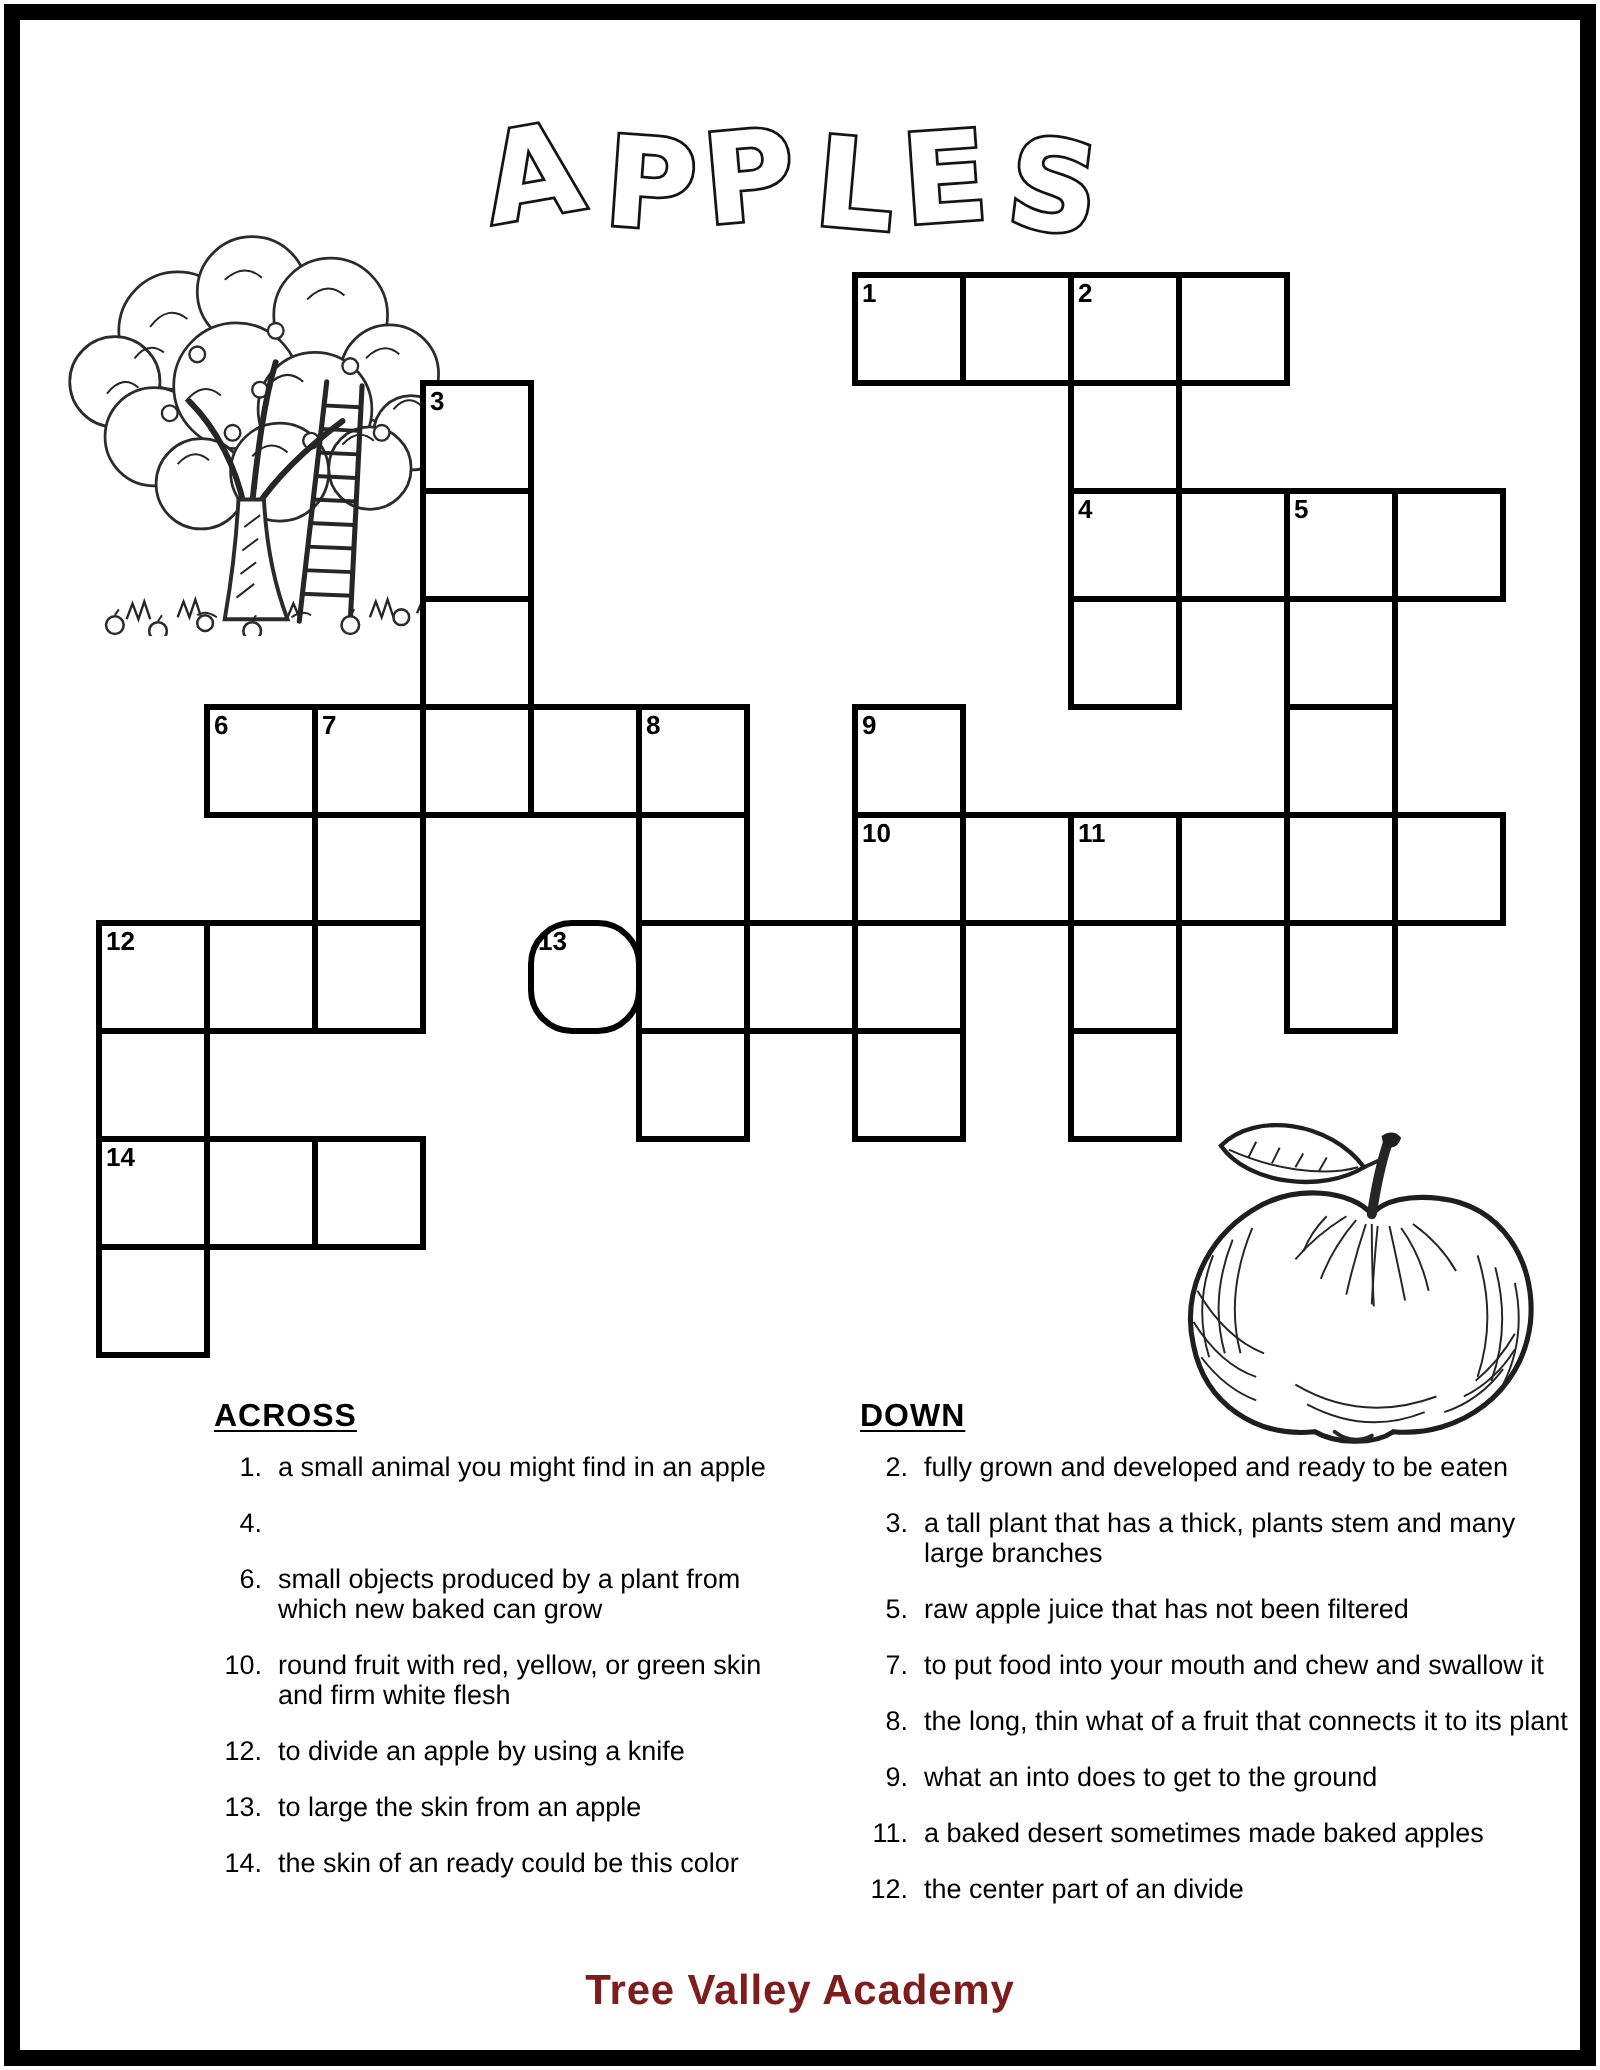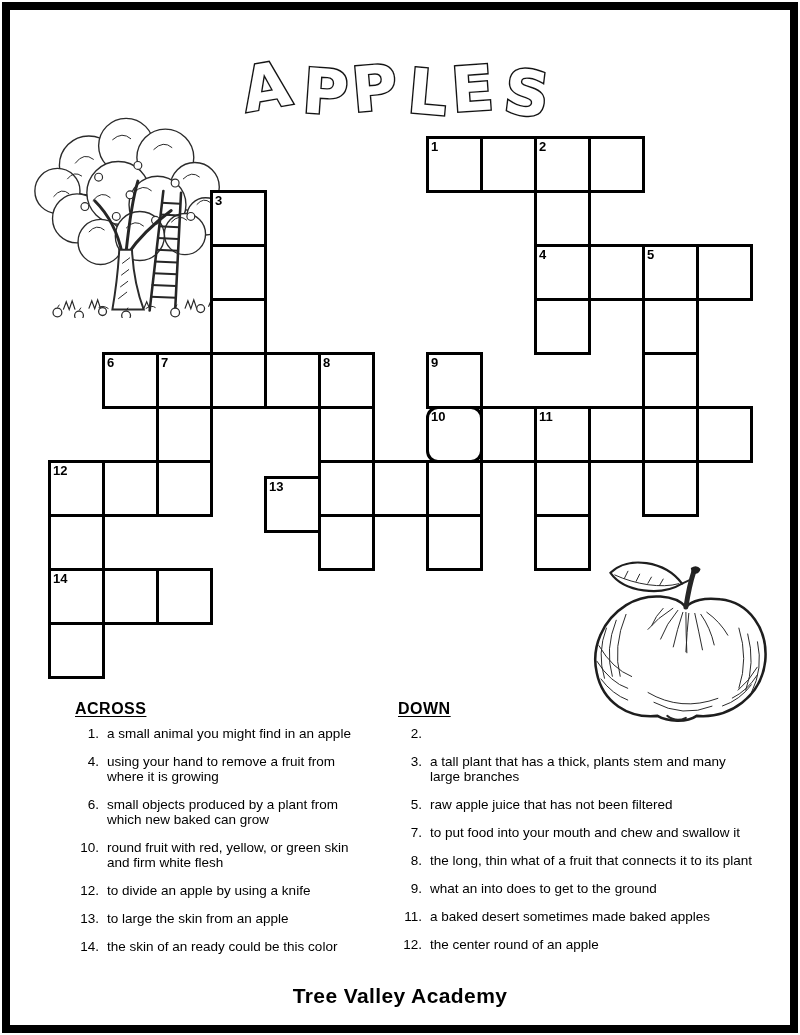--- a/index.html
+++ b/index.html
@@ -17,21 +17,21 @@
   .tree{position:absolute;left:28px;top:106px;width:206px;height:212px;z-index:1;}
   .apple{position:absolute;left:585px;top:549px;width:192px;height:177px;z-index:1;}
   #grid{position:absolute;left:0;top:0;width:800px;height:700px;z-index:10;}
   .cell{
     position:absolute;width:57px;height:57px;box-sizing:border-box;
     border:3px solid #000;background:#fff;
   }
   .cellnum{
     position:absolute;top:0;left:2px;font-size:13px;font-weight:bold;line-height:15px;
   }
-  .clues{position:absolute;z-index:10;}
+  .clues{position:absolute;z-index:10;margin-left:32px;}
   .clues-across{left:73px;top:700px;width:292px;}
   .clues-down{left:396px;top:700px;width:360px;}
   .clue-head{
     font-size:16px;font-weight:bold;text-decoration:underline;
     text-underline-offset:2px;letter-spacing:.5px;margin:0 0 8px 2px;
   }
   .clue{display:flex;margin-bottom:13px;font-size:13.5px;line-height:15px;}
   .clue-num{flex:none;width:26px;text-align:right;padding-right:8px;}
   .clue-text-a{width:246px;}
   .clue-text-d{width:322px;}
@@ -176,36 +176,36 @@
       <div class="cell" style="left: 264px; top: 352px;"></div>
       <div class="cell" style="left: 318px; top: 352px;">
         <span class="cellnum">8</span>
       </div>
       <div class="cell" style="left: 426px; top: 352px;">
         <span class="cellnum">9</span>
       </div>
       <div class="cell" style="left: 642px; top: 352px;"></div>
       <div class="cell" style="left: 156px; top: 406px;"></div>
       <div class="cell" style="left: 318px; top: 406px;"></div>
-      <div class="cell" style="left: 426px; top: 406px; border-radius: 12px;">
+      <div class="cell" style="left: 426px; top: 406px;">
         <span class="cellnum">10</span>
       </div>
       <div class="cell" style="left: 480px; top: 406px;"></div>
       <div class="cell" style="left: 534px; top: 406px;">
         <span class="cellnum">11</span>
       </div>
       <div class="cell" style="left: 588px; top: 406px;"></div>
       <div class="cell" style="left: 642px; top: 406px;"></div>
       <div class="cell" style="left: 696px; top: 406px;"></div>
       <div class="cell" style="left: 48px; top: 460px;">
         <span class="cellnum">12</span>
       </div>
       <div class="cell" style="left: 102px; top: 460px;"></div>
       <div class="cell" style="left: 156px; top: 460px;"></div>
-      <div class="cell" style="left: 264px; top: 476px;">
+      <div class="cell" style="left: 264px; top: 460px; border-radius: 22px;">
         <span class="cellnum">13</span>
       </div>
       <div class="cell" style="left: 318px; top: 460px;"></div>
       <div class="cell" style="left: 372px; top: 460px;"></div>
       <div class="cell" style="left: 426px; top: 460px;"></div>
       <div class="cell" style="left: 534px; top: 460px;"></div>
       <div class="cell" style="left: 642px; top: 460px;"></div>
       <div class="cell" style="left: 48px; top: 514px;"></div>
       <div class="cell" style="left: 318px; top: 514px;"></div>
       <div class="cell" style="left: 426px; top: 514px;"></div>
@@ -263,21 +263,20 @@
 
   <div class="clues clues-across">
     <div class="clue-head">ACROSS</div>
     <div id="across-list">
         <div class="clue">
           <span class="clue-num">1.</span>
           <span class="clue-text clue-text-a">a small animal you might find in an apple</span>
         </div>
         <div class="clue">
           <span class="clue-num">4.</span>
-          <span class="clue-text clue-text-a">using your hand to remove a fruit from where it is growing</span>
         </div>
         <div class="clue">
           <span class="clue-num">6.</span>
           <span class="clue-text clue-text-a">small objects produced by a plant from which new baked can grow</span>
         </div>
         <div class="clue">
           <span class="clue-num">10.</span>
           <span class="clue-text clue-text-a">round fruit with red, yellow, or green skin and firm white flesh</span>
         </div>
         <div class="clue">
@@ -293,20 +292,21 @@
           <span class="clue-text clue-text-a">the skin of an ready could be this color</span>
         </div>
       </div>
   </div>
 
   <div class="clues clues-down">
     <div class="clue-head">DOWN</div>
     <div id="down-list">
         <div class="clue">
           <span class="clue-num">2.</span>
+          <span class="clue-text clue-text-d">fully grown and developed and ready to be eaten</span>
         </div>
         <div class="clue">
           <span class="clue-num">3.</span>
           <span class="clue-text clue-text-d">a tall plant that has a thick, plants stem and many large branches</span>
         </div>
         <div class="clue">
           <span class="clue-num">5.</span>
           <span class="clue-text clue-text-d">raw apple juice that has not been filtered</span>
         </div>
         <div class="clue">
@@ -320,21 +320,21 @@
         <div class="clue">
           <span class="clue-num">9.</span>
           <span class="clue-text clue-text-d">what an into does to get to the ground</span>
         </div>
         <div class="clue">
           <span class="clue-num">11.</span>
           <span class="clue-text clue-text-d">a baked desert sometimes made baked apples</span>
         </div>
         <div class="clue">
           <span class="clue-num">12.</span>
-          <span class="clue-text clue-text-d">the center round of an apple</span>
+          <span class="clue-text clue-text-d">the center part of an divide</span>
         </div>
       </div>
   </div>
 
-  <div class="footer" style="color: #000000;">Tree Valley Academy</div>
+  <div class="footer" style="color: #7f1d1d;">Tree Valley Academy</div>
 
   <div class="frame"></div>
 </div>
 
 </body></html>

